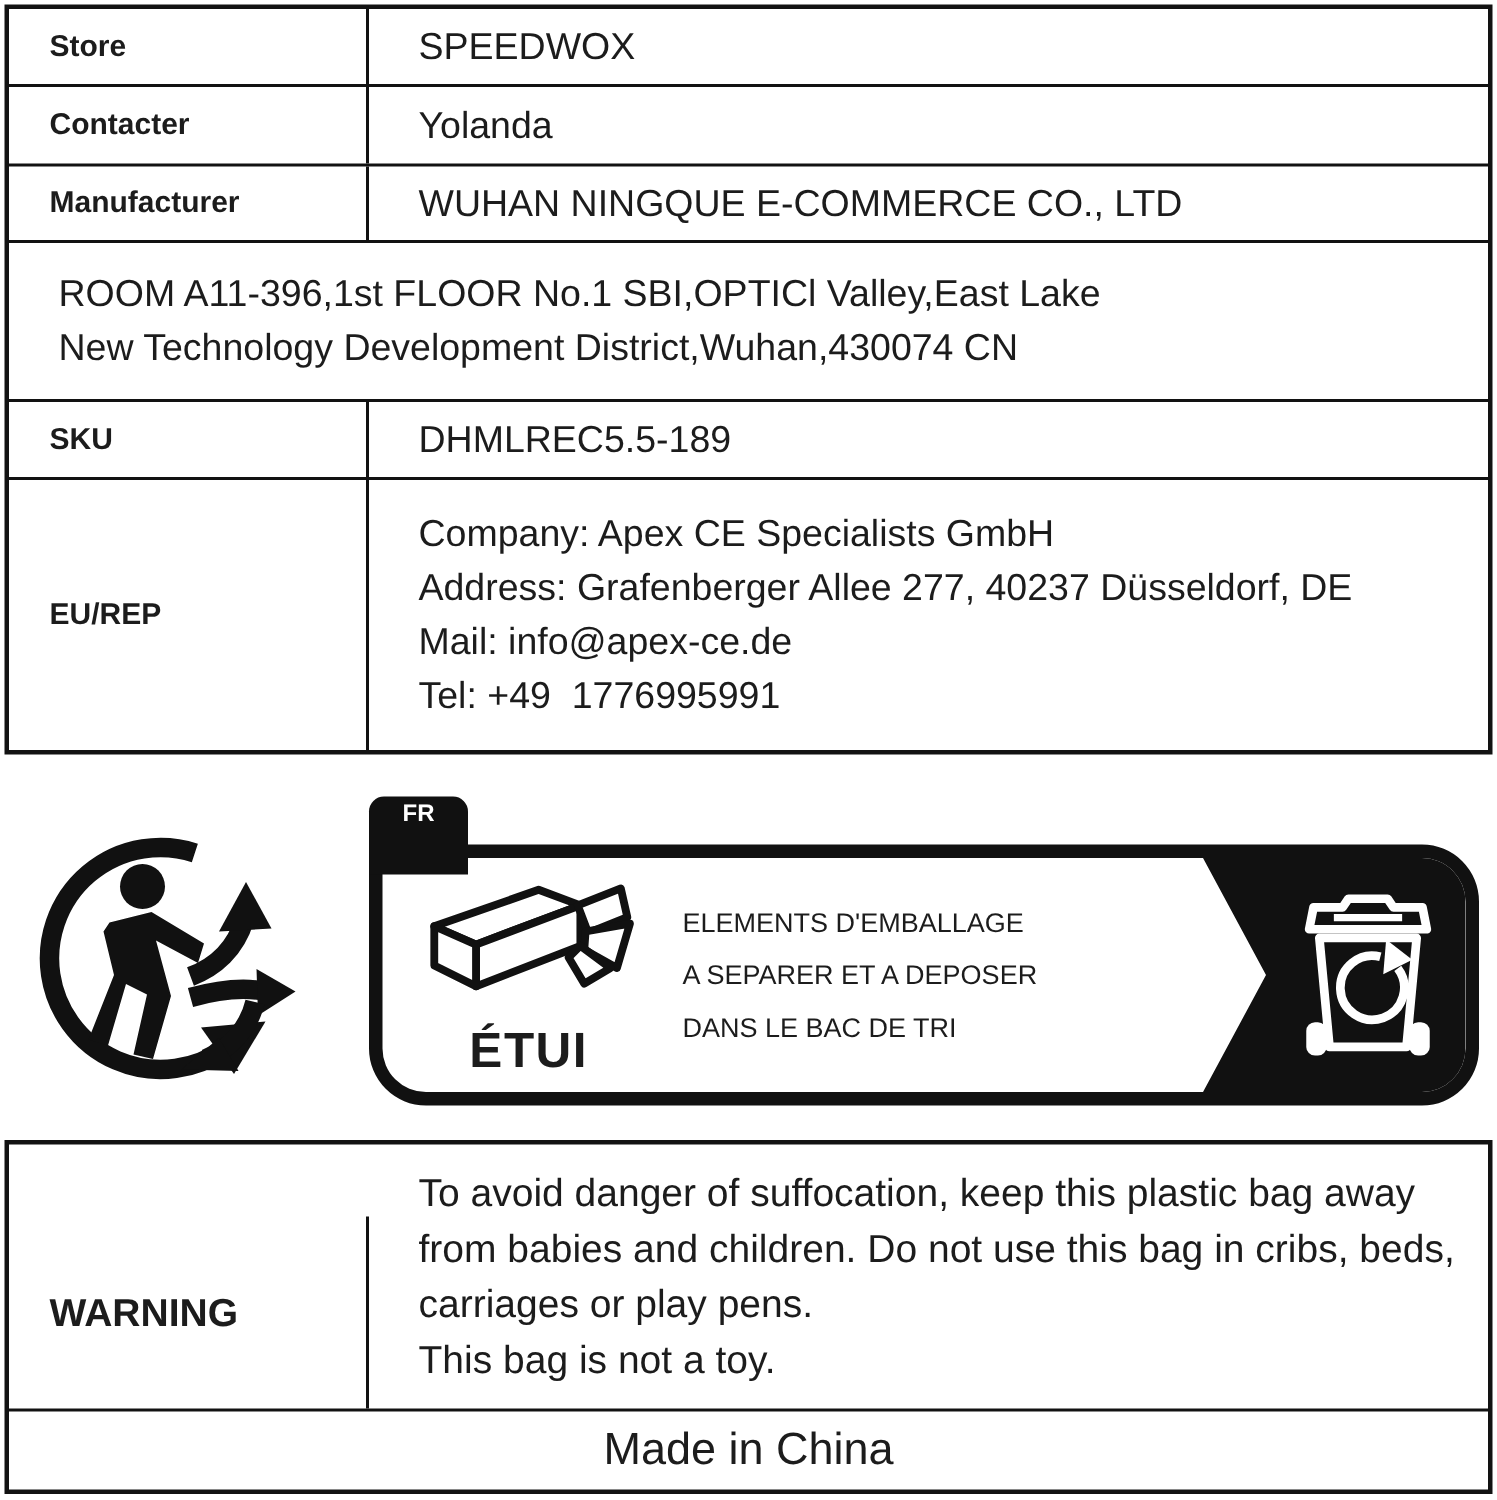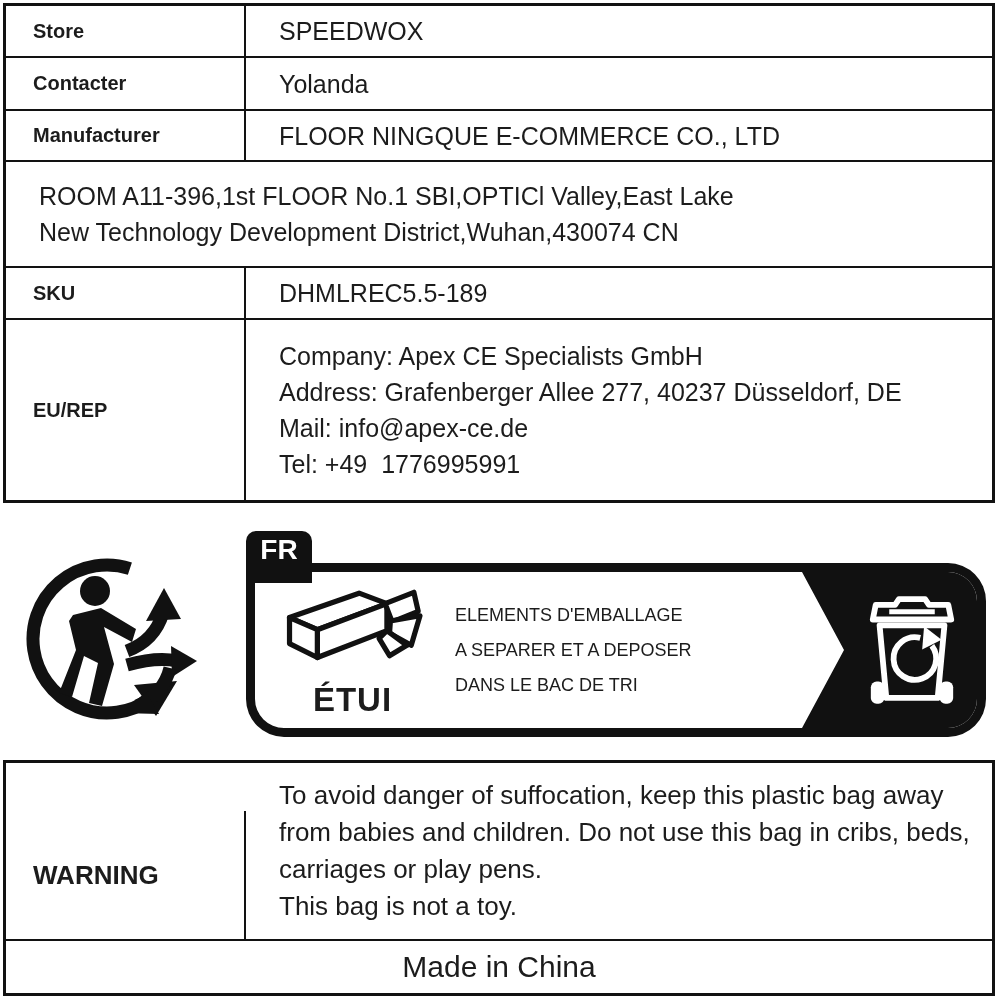--- a/index.html
+++ b/index.html
@@ -14,21 +14,21 @@
   .tlabel { flex:0 0 240px; width:240px; border-right:2px solid #121212; box-sizing:border-box;
     display:flex; align-items:center; padding-left:27px; font-weight:bold; font-size:20px; }
   .tvalue { flex:1; display:flex; flex-direction:column; justify-content:center;
     padding-left:33px; padding-right:10px; font-size:25px; box-sizing:border-box; }
   .tvalue .line { white-space:pre-wrap; line-height:36px; }
   .h52{height:52px;} .h53{height:53px;} .h51{height:51px;} .h106{height:106px;}
 
   
   .triman-wrap { position:absolute; left:25px; top:553px; width:175px; height:180px; }
   .fr-tab { position:absolute; left:246px; top:531px; width:66px; height:52px; background:#111;
-    border-radius:10px 10px 0 0; color:#fff; font-weight:bold; font-size:28px;
+    border-radius:10px 10px 0 0; color:#fff; font-weight:bold; font-size:16px;
     display:flex; align-items:flex-start; justify-content:center; padding-top:3px; box-sizing:border-box; z-index:3; }
   .banner { position:absolute; left:246px; top:563px; width:740px; height:174px; background:#fff;
     border:9px solid #111; border-radius:8px 38px 38px 38px; box-sizing:border-box; overflow:hidden; z-index:2; }
   .banner-content { position:absolute; left:0; top:0; height:100%; display:flex; align-items:center; }
   .etui-block { flex:0 0 175px; width:175px; margin-left:10px; display:flex; flex-direction:column; align-items:center; }
   .etui-label { font-size:33px; font-weight:600; letter-spacing:1px; margin-top:0px; }
   .banner-message { margin-left:15px; font-size:18px; line-height:35px; white-space:nowrap; }
   .banner-black { position:absolute; right:0; top:0; height:100%; width:175px; background:#111;
     clip-path:polygon(24% 50%, 0 0, 100% 0, 100% 100%, 0 100%); display:flex; align-items:center; }
   .bin-svg { margin-left:64px; }
@@ -57,21 +57,21 @@
     </div>
     <div class="trow h53">
       <div class="tlabel">Contacter</div>
       <div class="tvalue">
           <span class="line">Yolanda</span>
         </div>
     </div>
     <div class="trow h51">
       <div class="tlabel">Manufacturer</div>
       <div class="tvalue">
-          <span class="line">FLOOR NINGQUE E-COMMERCE CO., LTD</span>
+          <span class="line">WUHAN NINGQUE E-COMMERCE CO., LTD</span>
         </div>
     </div>
     <div class="trow h106">
       <div class="tvalue">
         <span class="line">ROOM A11-396,1st FLOOR No.1 SBI,OPTICl Valley,East Lake</span>
         <span class="line">New Technology Development District,Wuhan,430074 CN</span>
       </div>
     </div>
     <div class="trow h52">
       <div class="tlabel">SKU</div>

